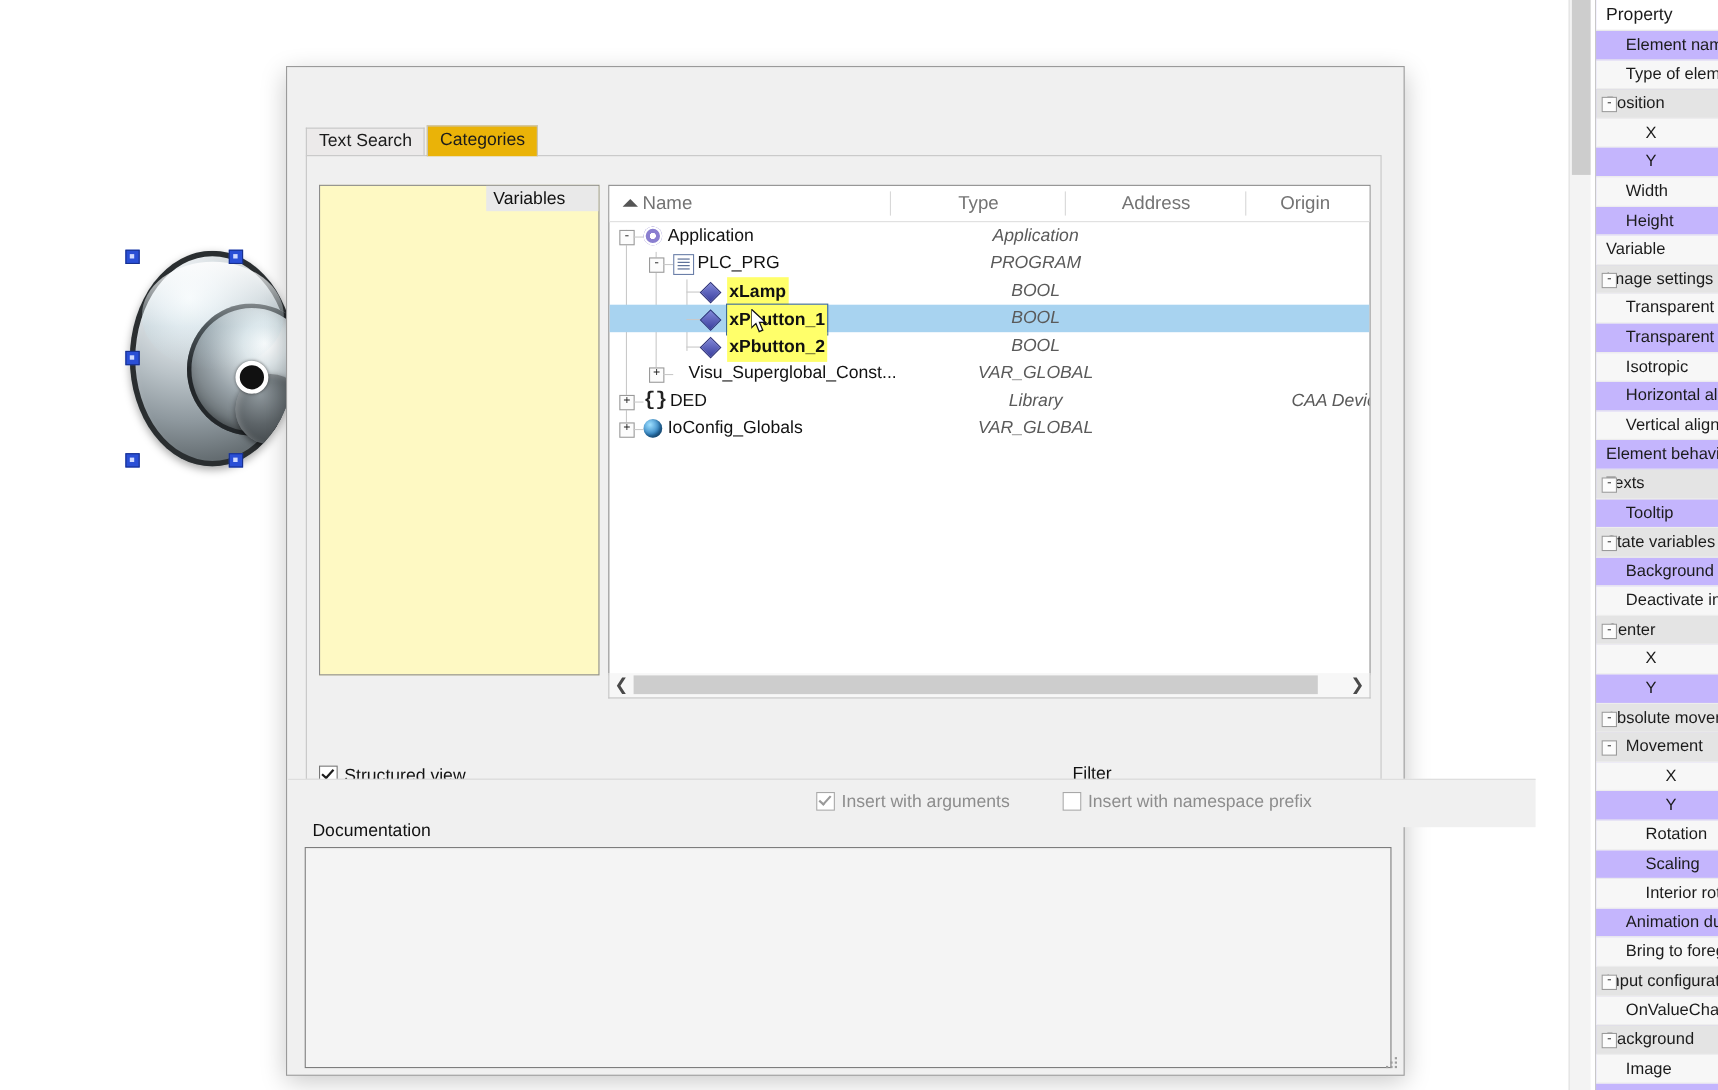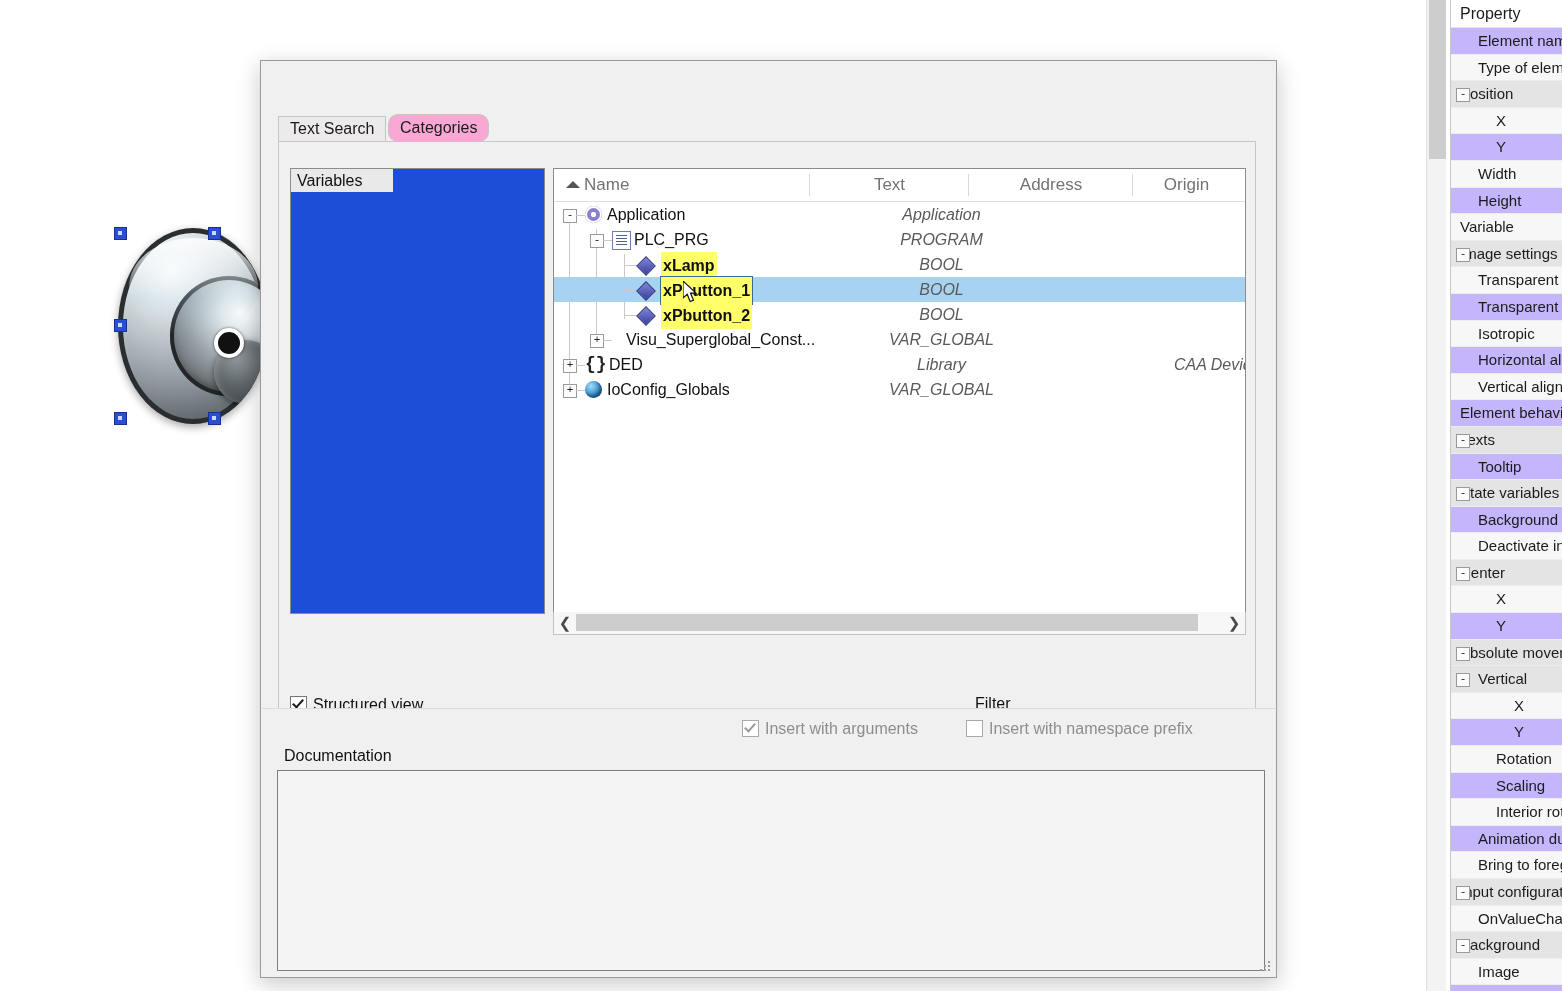--- a/index.html
+++ b/index.html
@@ -49,30 +49,30 @@
     box-shadow:0 6px 22px rgba(0,0,0,.22);
   }
   #titlebar{height:46px;background:#ffffff;border-bottom:1px solid #e2e2e2;}
   #titlebar .t{position:absolute;left:13px;top:12px;font-size:19px;color:#8a8a92;}
 
   .tabstrip{position:absolute;left:17px;top:55px;width:980px;height:25px;}
   .tab{
     position:absolute;top:0;height:25px;line-height:24px;padding:0 11px;font-size:16px;color:#1b1b1b;
     background:#eceaea;border:1px solid #c6c6c6;border-bottom:none;
   }
-  .tab.active{background:#f9a8d4;border-color:#c6c6c6;z-index:2;height:27px;line-height:26px;border-radius:10px;}
+  .tab.active{background:#eab308;border-color:#c6c6c6;z-index:2;height:27px;line-height:26px;}
 
   .tabpage{
     position:absolute;left:17px;top:80px;width:976px;height:566px;
     background:#f0f0f0;border:1px solid #c6c6c6;
   }
 
   .listbox{
     position:absolute;left:11px;top:26px;width:253px;height:444px;
-    background:#1d4ed8;border:1px solid #8c8c8c;
+    background:#fef9c3;border:1px solid #8c8c8c;text-align:right;
   }
   .listbox .row{
     height:23px;line-height:23px;padding:0 6px;font-size:16px;color:#111;
   }
   .listbox .row.sel{background:#e9e9e9;display:inline-block;padding-right:30px;}
 
   .treebox{
     position:absolute;left:274px;top:26px;width:691px;height:444px;
     background:#ffffff;border:1px solid #8c8c8c;overflow:hidden;
   }
@@ -129,21 +129,21 @@
   .dimtxt{color:#8d8d8d;}
 
   .filterlabel{position:absolute;font-size:16px;color:#111;}
   .combo{
     position:absolute;width:225px;height:28px;background:#e6e6e6;border:1px solid #adadad;
   }
   .combo .val{position:absolute;left:9px;top:4px;font-size:16px;color:#111;}
   .combo .chev{position:absolute;right:12px;top:9px;width:9px;height:9px;
     border:solid #4a4a4a;border-width:0 2px 2px 0;transform:rotate(45deg);}
 
-  .midband{position:absolute;left:1px;top:647px;width:1013px;height:43px;background:#f0f0f0;
+  .midband{position:absolute;left:1px;top:647px;width:1134px;height:43px;background:#f0f0f0;
     border-top:1px solid #dcdcdc;}
 
   .doclabel{position:absolute;left:23px;top:686px;font-size:16px;color:#111;}
   .docbox{position:absolute;left:16px;top:709px;width:986px;height:199px;
     background:#f4f4f4;border:1px solid #7d7d7d;}
 
   .grip{position:absolute;right:5px;bottom:4px;width:12px;height:12px;}
   .grip i{position:absolute;width:2px;height:2px;background:#9d9d9d;}
 
   
@@ -198,21 +198,21 @@
       <div class="listbox">
         <div class="row sel">Variables</div>
       </div>
 
       <div class="treebox">
 
         <div class="thead">
           <div class="sortarrow"></div>
           <div class="hcell" style="left:30px;width:120px;text-align:left;">Name</div>
           <div class="hsep" style="left:255px;"></div>
-          <div class="hcell" style="left:258px;width:155px;">Text</div>
+          <div class="hcell" style="left:258px;width:155px;">Type</div>
           <div class="hsep" style="left:414px;"></div>
           <div class="hcell" style="left:417px;width:160px;">Address</div>
           <div class="hsep" style="left:578px;"></div>
           <div class="hcell" style="left:580px;width:105px;">Origin</div>
         </div>
 
         <div class="guide" style="left:15px;top:40px;height:185px;"></div>
         <div class="guide" style="left:42px;top:60px;height:115px;"></div>
         <div class="guide" style="left:70px;top:85px;height:65px;"></div>
 
@@ -348,21 +348,21 @@
         <div class="prow"><span class="lbl" style="margin-left: 9px;">Element behaviour</span></div>
         <div class="prow grp"><span class="exp">-</span><span class="lbl" style="margin-left: 9px;">Texts</span></div>
         <div class="prow"><span class="lbl" style="margin-left: 27px;">Tooltip</span></div>
         <div class="prow grp"><span class="exp">-</span><span class="lbl" style="margin-left: 9px;">State variables</span></div>
         <div class="prow"><span class="lbl" style="margin-left: 27px;">Background</span></div>
         <div class="prow alt"><span class="lbl" style="margin-left: 27px;">Deactivate inputs</span></div>
         <div class="prow grp"><span class="exp">-</span><span class="lbl" style="margin-left: 9px;">Center</span></div>
         <div class="prow alt"><span class="lbl" style="margin-left: 45px;">X</span></div>
         <div class="prow"><span class="lbl" style="margin-left: 45px;">Y</span></div>
         <div class="prow grp"><span class="exp">-</span><span class="lbl" style="margin-left: 9px;">Absolute movement</span></div>
-        <div class="prow grp"><span class="exp">-</span><span class="lbl" style="margin-left: 27px;">Vertical</span></div>
+        <div class="prow grp"><span class="exp">-</span><span class="lbl" style="margin-left: 27px;">Movement</span></div>
         <div class="prow alt"><span class="lbl" style="margin-left: 63px;">X</span></div>
         <div class="prow"><span class="lbl" style="margin-left: 63px;">Y</span></div>
         <div class="prow alt"><span class="lbl" style="margin-left: 45px;">Rotation</span></div>
         <div class="prow"><span class="lbl" style="margin-left: 45px;">Scaling</span></div>
         <div class="prow alt"><span class="lbl" style="margin-left: 45px;">Interior rotation</span></div>
         <div class="prow"><span class="lbl" style="margin-left: 27px;">Animation duration</span></div>
         <div class="prow alt"><span class="lbl" style="margin-left: 27px;">Bring to foreground</span></div>
         <div class="prow grp"><span class="exp">-</span><span class="lbl" style="margin-left: 9px;">Input configuration</span></div>
         <div class="prow alt"><span class="lbl" style="margin-left: 27px;">OnValueChanged</span></div>
         <div class="prow grp"><span class="exp">-</span><span class="lbl" style="margin-left: 9px;">Background</span></div>

